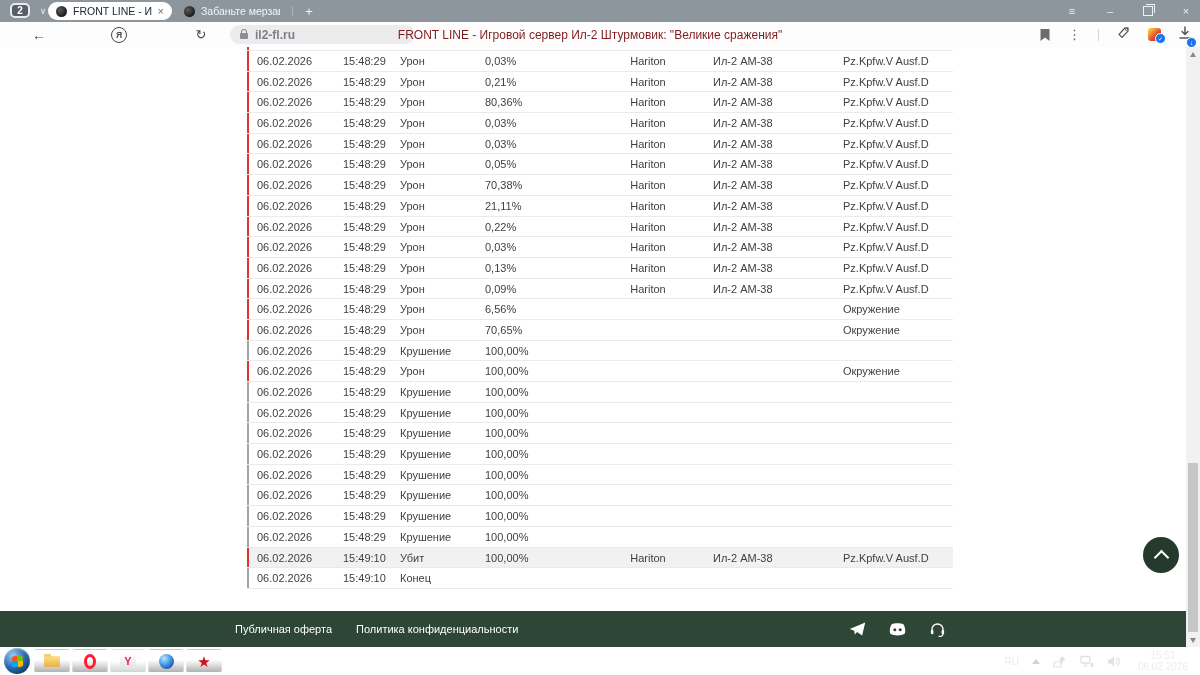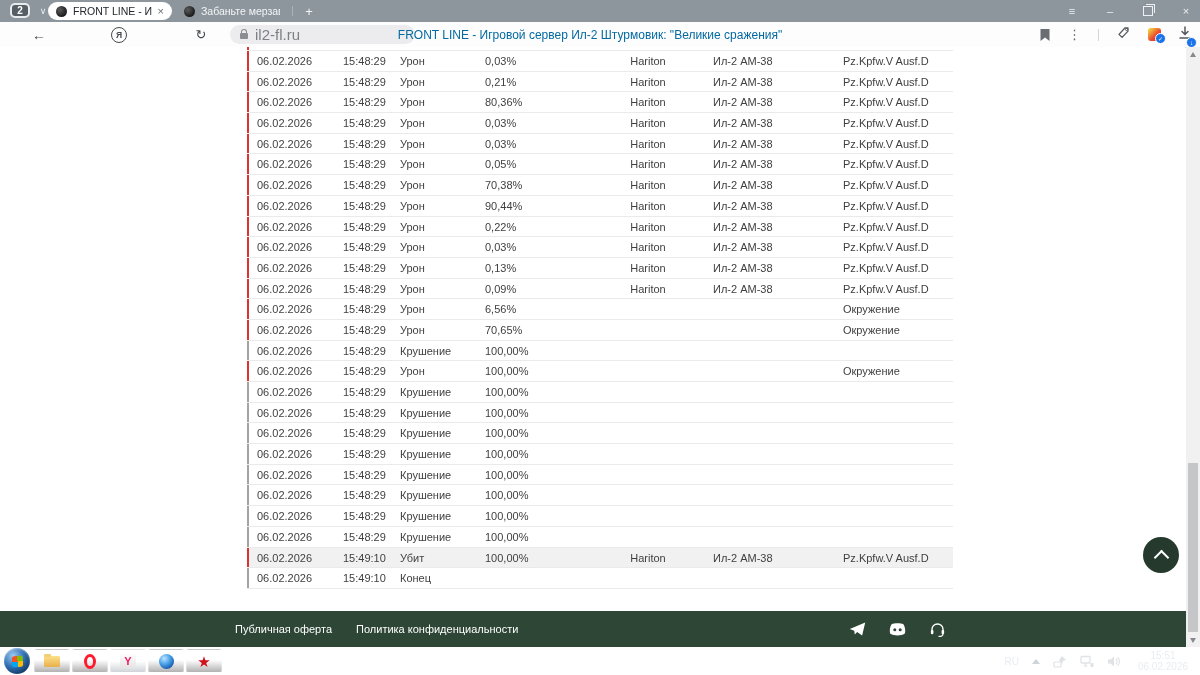--- a/index.html
+++ b/index.html
@@ -36,23 +36,23 @@
   .ico-back{left:28px;}
   .ico-yandex{left:108px;}
   .yandex-circle{width:14px;height:14px;border:1.2px solid #45494e;border-radius:50%;
       display:flex;align-items:center;justify-content:center;font-size:8.5px;font-weight:bold;}
   .ico-refresh{left:190px;font-size:13px;}
   .url-pill{position:absolute;left:230px;top:3px;width:185px;height:19px;border-radius:9.5px;background:#ececee;
       display:flex;align-items:center;gap:7px;padding:0 10px;box-sizing:border-box;}
   .lock{width:8px;height:6px;background:#8a8e92;border-radius:1px;position:relative;margin-top:3px;flex:0 0 8px;}
   .lock::before{content:"";position:absolute;left:1px;top:-4px;width:4px;height:4px;
       border:1.3px solid #8a8e92;border-bottom:none;border-radius:3px 3px 0 0;}
-  .url-text{font-size:15px;color:#7d8185;}
+  .url-text{font-size:12px;color:#7d8185;font-weight:bold;}
   .page-title{position:absolute;left:420px;top:0;width:340px;height:25px;display:flex;align-items:center;
-      justify-content:center;font-size:12px;color:#0369a1;white-space:nowrap;}
+      justify-content:center;font-size:12px;color:#7f1d1d;white-space:nowrap;}
   .tb-right{position:absolute;right:8px;top:0;height:25px;display:flex;align-items:center;gap:17px;}
   .flag-icon svg{display:block;}
   .dots{color:#5a5e63;font-size:13px;}
   .tb-sep{width:1px;height:12px;background:#d4d6d8;}
   .ext-red{width:13px;height:13px;border-radius:3px;background:linear-gradient(135deg,#f3c13a 15%,#e8432e 60%);position:relative;}
   .badge-check{position:absolute;right:-5px;bottom:-3px;width:9px;height:9px;border-radius:50%;background:#1a73e8;
       color:#fff;font-size:6px;display:flex;align-items:center;justify-content:center;border:1px solid #fff;}
   .dl-wrap{position:relative;}
   .badge-dl{position:absolute;right:-5px;bottom:-4px;width:9px;height:9px;border-radius:50%;background:#1a73e8;
       color:#fff;font-size:6.5px;display:flex;align-items:center;justify-content:center;border:1px solid #fff;}
@@ -273,21 +273,21 @@
     <span class="cell c-value">70,38%</span>
     <span class="cell c-player">Hariton</span>
     <span class="cell c-aircraft">Ил-2 АМ-38</span>
     <span class="cell c-target">Pz.Kpfw.V Ausf.D</span>
   </div>
           <div class="trow accent-red">
     <span class="accent"></span>
     <span class="cell c-date">06.02.2026</span>
     <span class="cell c-time">15:48:29</span>
     <span class="cell c-event">Урон</span>
-    <span class="cell c-value">90,44%</span>
+    <span class="cell c-value">21,11%</span>
     <span class="cell c-player">Hariton</span>
     <span class="cell c-aircraft">Ил-2 АМ-38</span>
     <span class="cell c-target">Pz.Kpfw.V Ausf.D</span>
   </div>
           <div class="trow accent-red">
     <span class="accent"></span>
     <span class="cell c-date">06.02.2026</span>
     <span class="cell c-time">15:48:29</span>
     <span class="cell c-event">Урон</span>
     <span class="cell c-value">0,22%</span>

